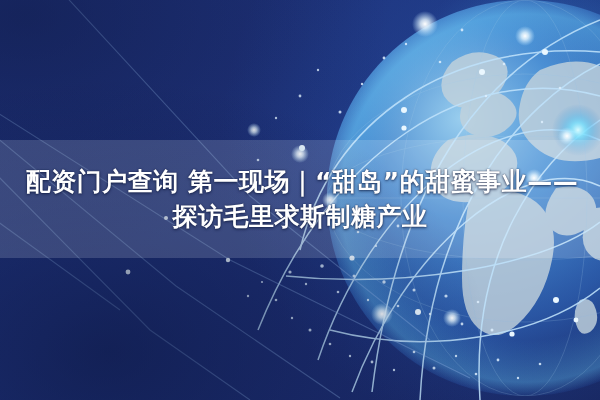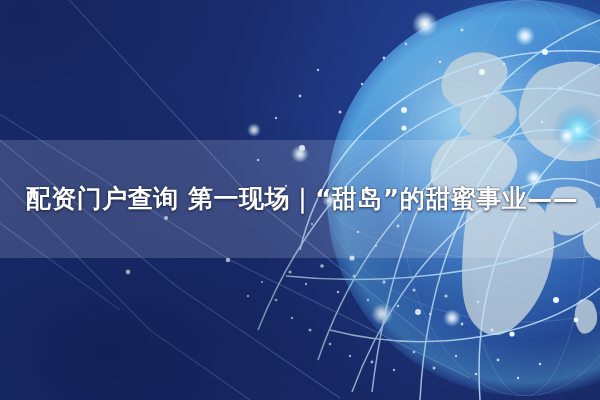--- a/index.html
+++ b/index.html
@@ -246,15 +246,16 @@
       </g>
     </g>
   </svg>
 
   <div class="layer vignette"></div>
 
   <div class="text-band"></div>
 
   <div class="headline">
     <div class="line line-1">配资门户查询 第一现场｜“甜岛”的甜蜜事业——</div>
+    <div class="line line-2">探访毛里求斯制糖产业</div>
   </div>
 
 </div>
 
 </body></html>

